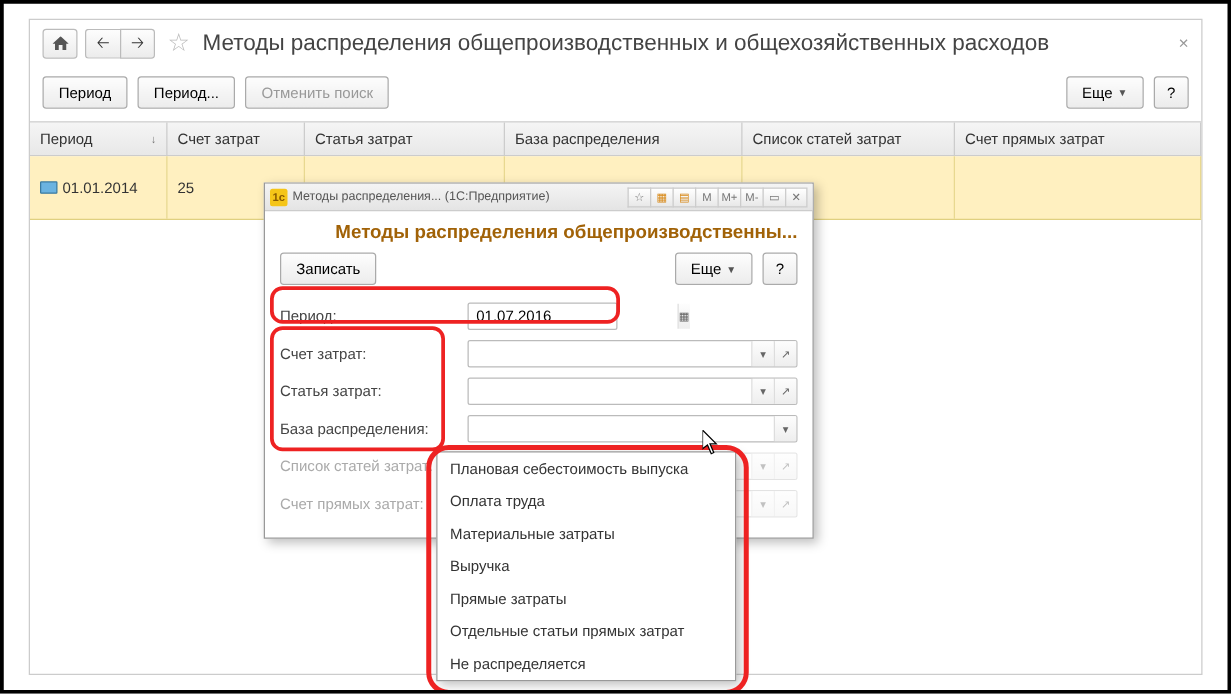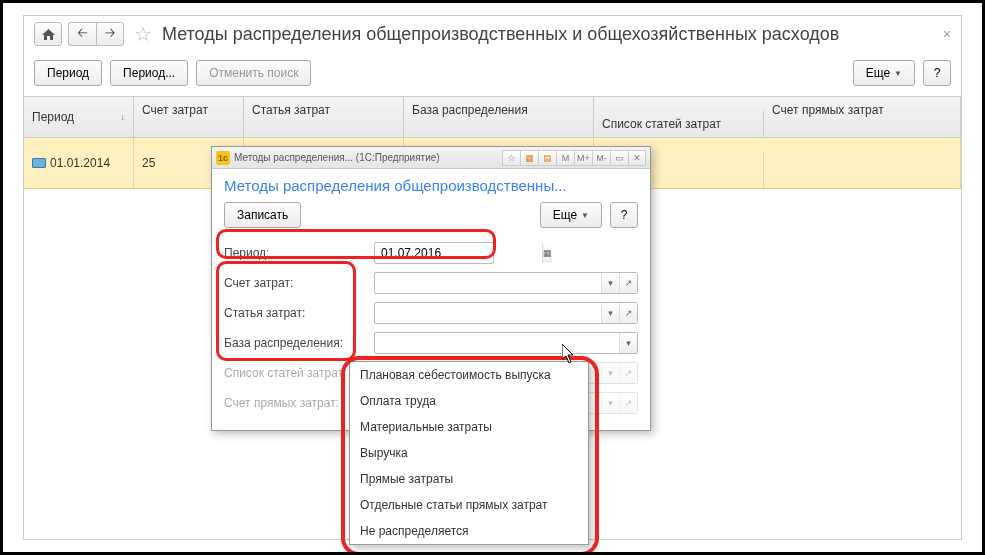--- a/index.html
+++ b/index.html
@@ -23,33 +23,33 @@
   .caret { font-size: 8px; color: #555; }
 
   .grid-header { display: flex; background: linear-gradient(#f5f5f5,#e8e8e8); border-top: 1px solid #ccc; border-bottom: 1px solid #ccc; }
   .grid-header .cell { padding: 6px 8px; border-right: 1px solid #ccc; font-size: 12px; color: #333; position: relative; }
   .grid-row { display: flex; background: #fff0c0; border-bottom: 1px solid #e0d080; }
   .grid-row .cell { padding: 18px 8px; border-right: 1px solid #e8d890; font-size: 12px; }
   .col-period { width: 110px; display:flex; align-items:center; gap:4px; }
   .col-schet  { width: 110px; }
   .col-statya { width: 160px; }
   .col-baza   { width: 190px; }
-  .col-spisok { width: 170px; margin-top: 14px; }
+  .col-spisok { width: 170px; }
   .col-pryam  { flex: 1; }
   .sort-arrow { font-size: 9px; color: #777; margin-left: auto; }
   .row-icon { width: 14px; height: 10px; background: #6bb3e0; border: 1px solid #3a7aa0; border-radius: 1px; flex-shrink: 0; }
 
   
   .modal { position: absolute; left: 187px; top: 130px; width: 440px; background: #fff; border: 1px solid #999; box-shadow: 3px 3px 8px rgba(0,0,0,.25); z-index: 10; }
   .modal-titlebar { height: 22px; background: linear-gradient(#f4f4f4,#e4e4e4); display: flex; align-items: center; font-size: 10px; color: #555; padding: 0 4px; border-bottom: 1px solid #ccc; }
   .mt-icon { width: 14px; height: 14px; background: #f5c518; border-radius: 2px; margin-right: 4px; display: inline-flex; align-items: center; justify-content: center; font-size: 9px; font-weight: bold; color: #8a5a00;}
   .mt-controls { margin-left: auto; display: flex; gap: 0; }
   .mt-btn { width: 18px; height: 16px; border: 1px solid #ccc; background: linear-gradient(#fff,#e8e8e8); display: inline-flex; align-items: center; justify-content: center; font-size: 9px; color: #777; cursor: pointer; border-right: none; }
   .mt-btn:last-child { border-right: 1px solid #ccc; }
-  .modal-heading { padding: 8px 12px; font-size: 15px; font-weight: normal; color: #3b82f6; }
+  .modal-heading { padding: 8px 12px; font-size: 15px; font-weight: bold; color: #a16207; text-align: right; }
   .modal-toolbar { display: flex; gap: 8px; padding: 0 12px 10px; align-items: center; }
   .btn-yellow { background: linear-gradient(#ffe36a,#f7c40a); border: 1px solid #caa10a; font-weight: bold; color: #333; }
   .form-body { padding: 0 12px 12px; }
   .form-row { display: flex; align-items: center; height: 30px; gap: 20px; }
   .form-label { width: 130px; font-size: 12px; color: #444; }
   .form-label.dim { color: #aaa; }
   .form-input-wrap { flex: 1; display: flex; align-items: center; height: 22px; border: 1px solid #bbb; border-radius: 2px; background: #fff; }
   .form-input-wrap input { flex: 1; border: none; outline: none; padding: 0 6px; height: 20px; font-size: 12px; background: transparent; }
   .inp-btn { width: 18px; height: 20px; border-left: 1px solid #ddd; display: inline-flex; align-items: center; justify-content: center; font-size: 9px; color: #666; cursor: pointer; background: linear-gradient(#fdfdfd,#eee); }
   .period-input { width: 120px; flex: none; }

